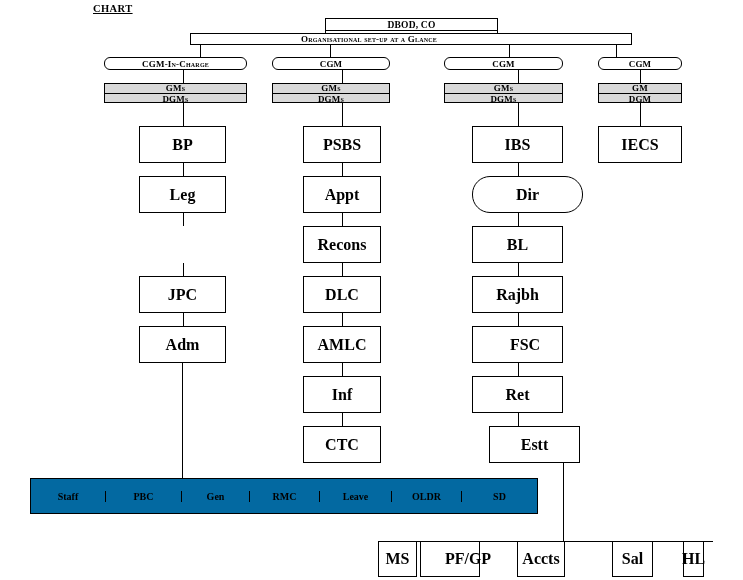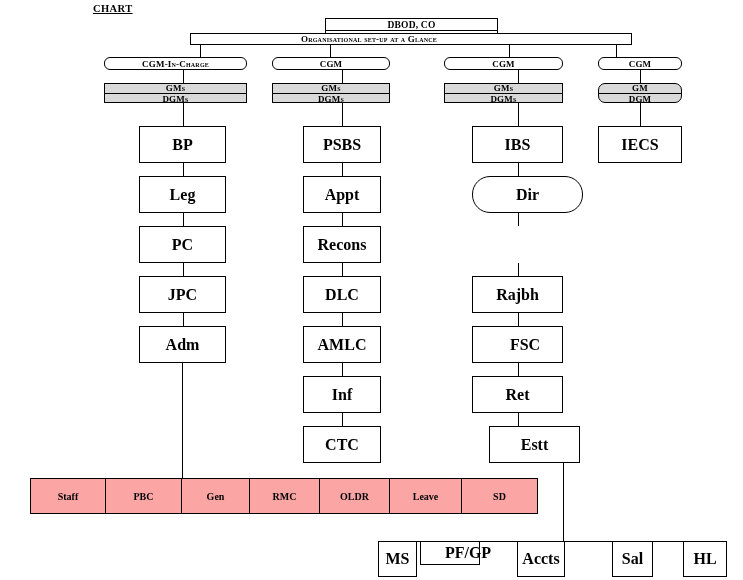--- a/index.html
+++ b/index.html
@@ -24,21 +24,21 @@
   .officer-cell{
     flex:1;display:flex;align-items:center;justify-content:center;
     font-size:9px;font-weight:bold;font-variant:small-caps;letter-spacing:.2px;
   }
   .officer-cell.second{border-top:1px solid var(--line,#000);}
   .line{position:absolute;background:var(--line,#000);}
   .v{width:1px;}
   .h{height:1px;}
   .subrow{
     position:absolute;box-sizing:border-box;border:1px solid var(--line,#000);
-    background:#fca5a5;display:flex;
+    background:#0369a1;display:flex;align-items:center;
   }
   .subcell{
     box-sizing:border-box;border-right:1px solid var(--line,#000);
     display:flex;align-items:center;justify-content:center;font-size:10px;font-weight:bold;
   }
   .subcell:last-child{border-right:none;flex:1;}
 </style>
 </head>
 <body>
 
@@ -72,33 +72,32 @@
     <div class="officer-cell second">DGMs</div>
   </div>
   <div class="box officers" style="left:272px;top:83px;width:118px;height:20px;">
     <div class="officer-cell">GMs</div>
     <div class="officer-cell second">DGMs</div>
   </div>
   <div class="box officers" style="left:444px;top:83px;width:119px;height:20px;">
     <div class="officer-cell">GMs</div>
     <div class="officer-cell second">DGMs</div>
   </div>
-  <div class="box officers" style="left:598px;top:83px;width:84px;height:20px;border-radius:7px;">
+  <div class="box officers" style="left:598px;top:83px;width:84px;height:20px;">
     <div class="officer-cell">GM</div>
     <div class="officer-cell second">DGM</div>
   </div>
 
   <div class="line v" style="left:183px;top:103px;height:23px;"></div>
   <div class="line v" style="left:342px;top:103px;height:23px;"></div>
   <div class="line v" style="left:518px;top:103px;height:23px;"></div>
   <div class="line v" style="left:640px;top:103px;height:23px;"></div>
 
   <div class="box unit" style="left:139px;top:126px;width:87px;height:37px;">BP</div>
   <div class="box unit" style="left:139px;top:176px;width:87px;height:37px;">Leg</div>
-  <div class="box unit" style="left:139px;top:226px;width:87px;height:37px;">PC</div>
   <div class="box unit" style="left:139px;top:276px;width:87px;height:37px;">JPC</div>
   <div class="box unit" style="left:139px;top:326px;width:87px;height:37px;">Adm</div>
   <div class="line v" style="left:183px;top:163px;height:13px;"></div>
   <div class="line v" style="left:183px;top:213px;height:13px;"></div>
   <div class="line v" style="left:183px;top:263px;height:13px;"></div>
   <div class="line v" style="left:183px;top:313px;height:13px;"></div>
 
   <div class="box unit" style="left:303px;top:126px;width:78px;height:37px;">PSBS</div>
   <div class="box unit" style="left:303px;top:176px;width:78px;height:37px;">Appt</div>
   <div class="box unit" style="left:303px;top:226px;width:78px;height:37px;">Recons</div>
@@ -108,47 +107,48 @@
   <div class="box unit" style="left:303px;top:426px;width:78px;height:37px;">CTC</div>
   <div class="line v" style="left:342px;top:163px;height:13px;"></div>
   <div class="line v" style="left:342px;top:213px;height:13px;"></div>
   <div class="line v" style="left:342px;top:263px;height:13px;"></div>
   <div class="line v" style="left:342px;top:313px;height:13px;"></div>
   <div class="line v" style="left:342px;top:363px;height:13px;"></div>
   <div class="line v" style="left:342px;top:413px;height:13px;"></div>
 
   <div class="box unit" style="left:472px;top:126px;width:91px;height:37px;">IBS</div>
   <div class="box unit" style="left:472px;top:176px;width:111px;height:37px;border-radius:18px;">Dir</div>
+  <div class="box unit" style="left:472px;top:226px;width:91px;height:37px;">BL</div>
   <div class="box unit" style="left:472px;top:276px;width:91px;height:37px;">Rajbh</div>
   <div class="box unit" style="left:472px;top:326px;width:91px;height:37px;padding-left:15px;">FSC</div>
   <div class="box unit" style="left:472px;top:376px;width:91px;height:37px;">Ret</div>
   <div class="box unit" style="left:472px;top:426px;width:91px;height:37px;margin-left:17px;">Estt</div>
   <div class="line v" style="left:518px;top:163px;height:13px;"></div>
   <div class="line v" style="left:518px;top:213px;height:13px;"></div>
   <div class="line v" style="left:518px;top:263px;height:13px;"></div>
   <div class="line v" style="left:518px;top:313px;height:13px;"></div>
   <div class="line v" style="left:518px;top:363px;height:13px;"></div>
   <div class="line v" style="left:518px;top:413px;height:13px;"></div>
 
   <div class="box unit" style="left:598px;top:126px;width:84px;height:37px;">IECS</div>
 
   <div class="line v" style="left:182px;top:363px;height:115px;"></div>
 
   <div class="subrow" style="left:30px;top:478px;width:508px;height:36px;">
     <div class="subcell" style="width:75px;">Staff</div>
     <div class="subcell" style="width:76px;">PBC</div>
     <div class="subcell" style="width:68px;">Gen</div>
     <div class="subcell" style="width:70px;">RMC</div>
+    <div class="subcell" style="width:72px;">Leave</div>
     <div class="subcell" style="width:70px;">OLDR</div>
-    <div class="subcell" style="width:72px;">Leave</div>
     <div class="subcell">SD</div>
   </div>
 
   <div class="line v" style="left:563px;top:463px;height:78px;"></div>
   <div class="line h" style="left:378px;top:541px;width:335px;"></div>
 
   <div class="box unit" style="left:378px;top:541px;width:39px;height:36px;">MS</div>
-  <div class="box unit" style="left:420px;top:541px;width:60px;height:24px;padding-left:36px;">PF/GP</div>
+  <div class="box unit" style="left:420px;top:541px;width:60px;height:36px;padding-left:36px;">PF/GP</div>
   <div class="box unit" style="left:517px;top:541px;width:48px;height:36px;">Accts</div>
   <div class="box unit" style="left:612px;top:541px;width:41px;height:36px;">Sal</div>
-  <div class="box unit" style="left:683px;top:541px;width:44px;height:36px;">HL</div>
+  <div class="box unit" style="left:683px;top:541px;width:21px;height:36px;">HL</div>
 
 </div>
 
 </body></html>

